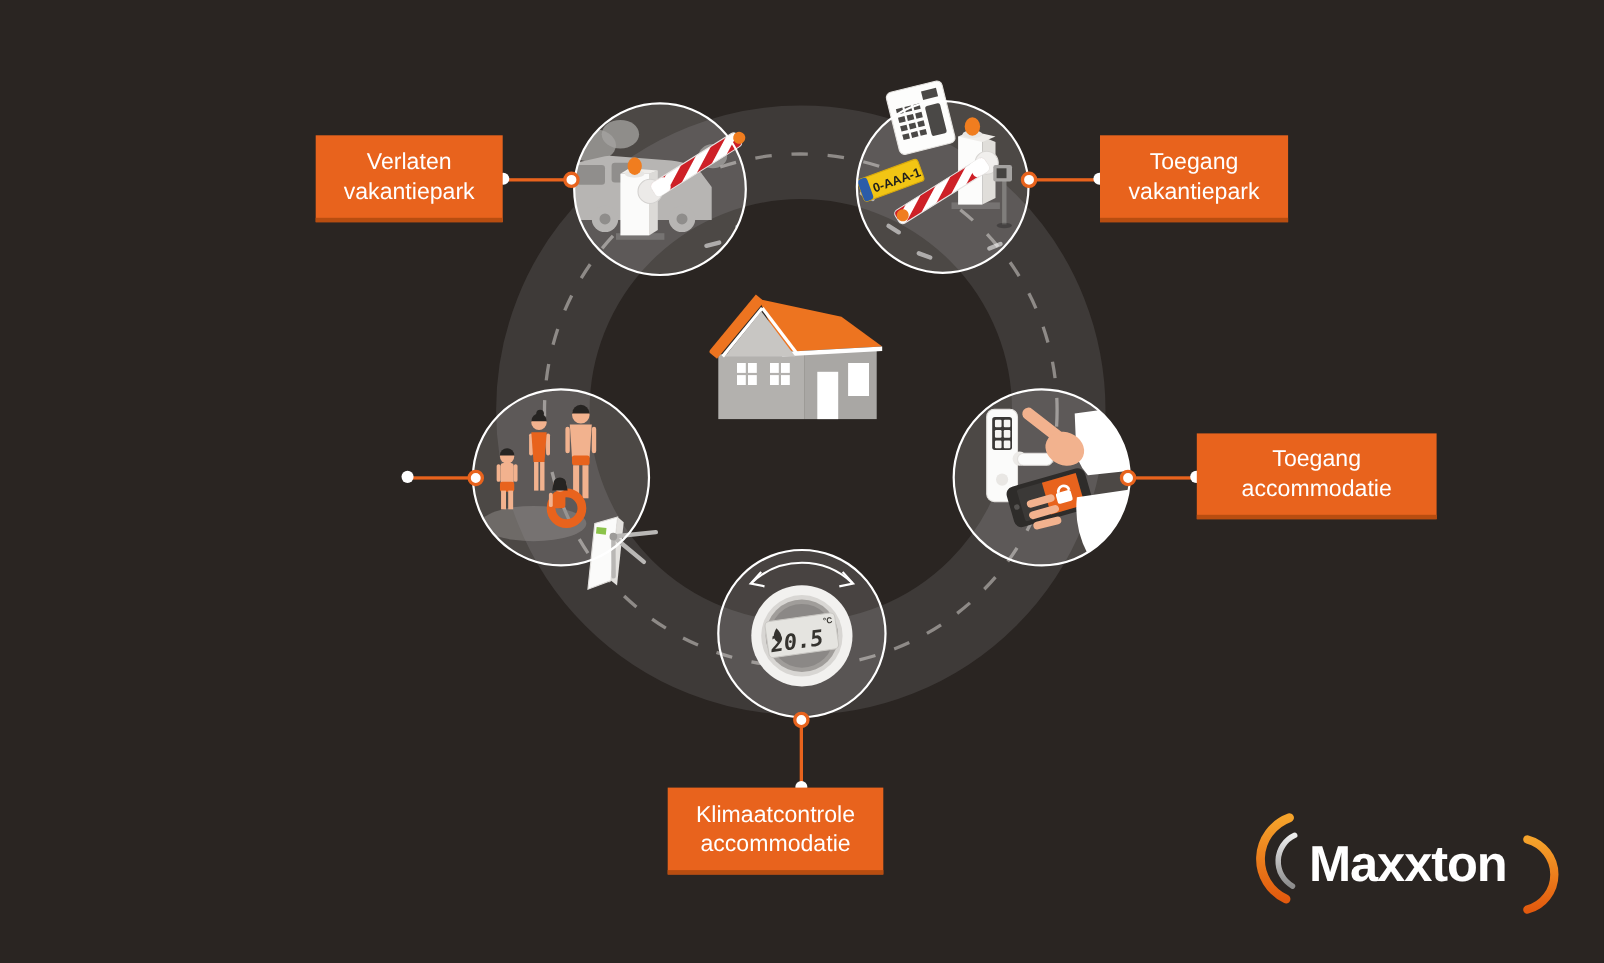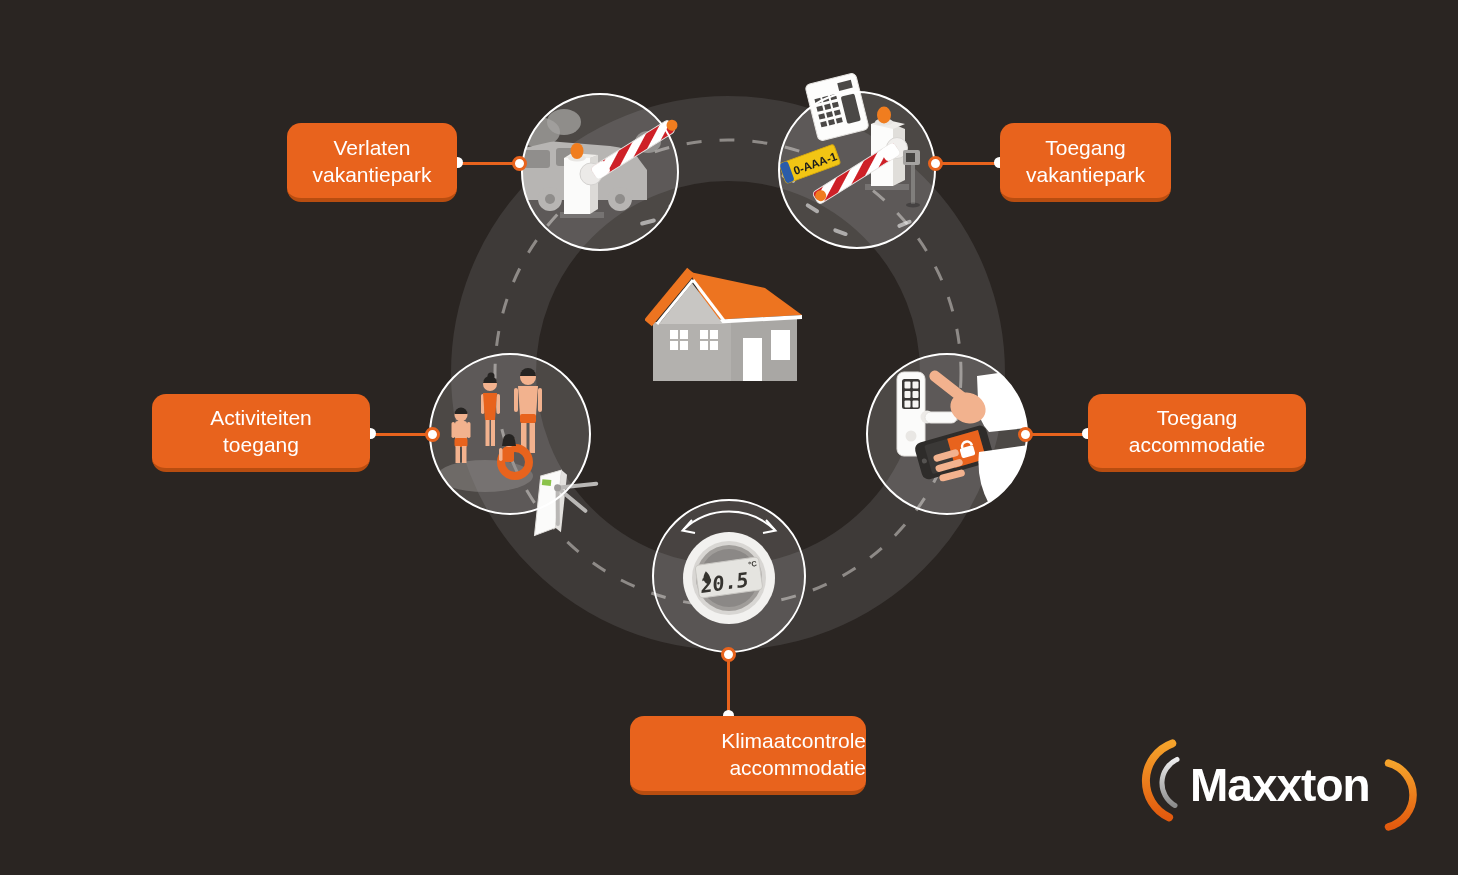--- a/index.html
+++ b/index.html
@@ -3,30 +3,30 @@
 <meta charset="utf-8">
 <style>
   html,body { margin:0; padding:0; background:#2A2522; }
   .canvas {
     position:relative; width:1458px; height:875px; overflow:hidden;
     background:#2A2522; font-family:"Liberation Sans", sans-serif;
   }
   .ring-svg { position:absolute; left:0; top:0; }
   .node { position:absolute; overflow:visible; }
   .label-box {
-    position:absolute; background:#E8631D; border-radius:14px;
+    position:absolute; background:#E8631D; border-radius:0;
     border-bottom:4px solid #B84D10; box-sizing:border-box;
     color:#FFFFFF; font-size:21px; line-height:27px; text-align:center;
     display:flex; flex-direction:column; align-items:center; justify-content:center;
   }
   .b1 { left:287px; top:123px; width:170px; height:79px; }
   .b2 { left:1000px; top:123px; width:171px; height:79px; }
   .b3 { left:152px; top:394px; width:218px; height:78px; }
   .b4 { left:1088px; top:394px; width:218px; height:78px; }
-  .b5 { left:630px; top:716px; width:236px; height:79px;align-items:flex-end; }
+  .b5 { left:607px; top:716px; width:196px; height:79px; }
   .connector { position:absolute; background:#E8631D; }
   .c1 { left:458px; top:162px; width:62px; height:3px; }
   .c2 { left:936px; top:162px; width:64px; height:3px; }
   .c3 { left:371px; top:433px; width:62px; height:3px; }
   .c4 { left:1026px; top:433px; width:62px; height:3px; }
   .c5 { left:727px; top:654px; width:3px; height:62px; }
   .dot-ring {
     position:absolute; width:9px; height:9px; background:#FFFFFF;
     border:3px solid #E8631D; border-radius:50%; box-sizing:content-box;
   }
@@ -346,24 +346,20 @@
   <span class="dot-plain" style="left:723px;top:710px"></span>
 
   <div class="label-box b1">
     <span>Verlaten</span>
     <span>vakantiepark</span>
   </div>
   <div class="label-box b2">
     <span>Toegang</span>
     <span>vakantiepark</span>
   </div>
-  <div class="label-box b3">
-    <span>Activiteiten</span>
-    <span>toegang</span>
-  </div>
   <div class="label-box b4">
     <span>Toegang</span>
     <span>accommodatie</span>
   </div>
   <div class="label-box b5">
     <span>Klimaatcontrole</span>
     <span>accommodatie</span>
   </div>
 
   <svg class="logo" width="290" height="104" viewBox="0 0 290 104">

